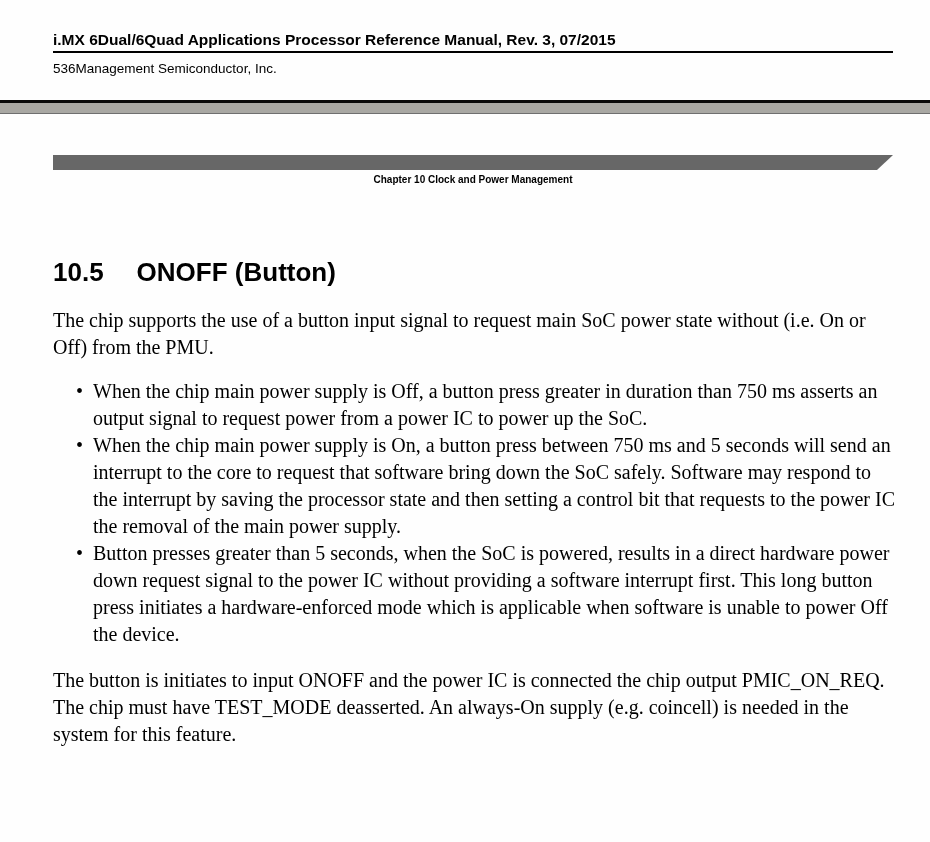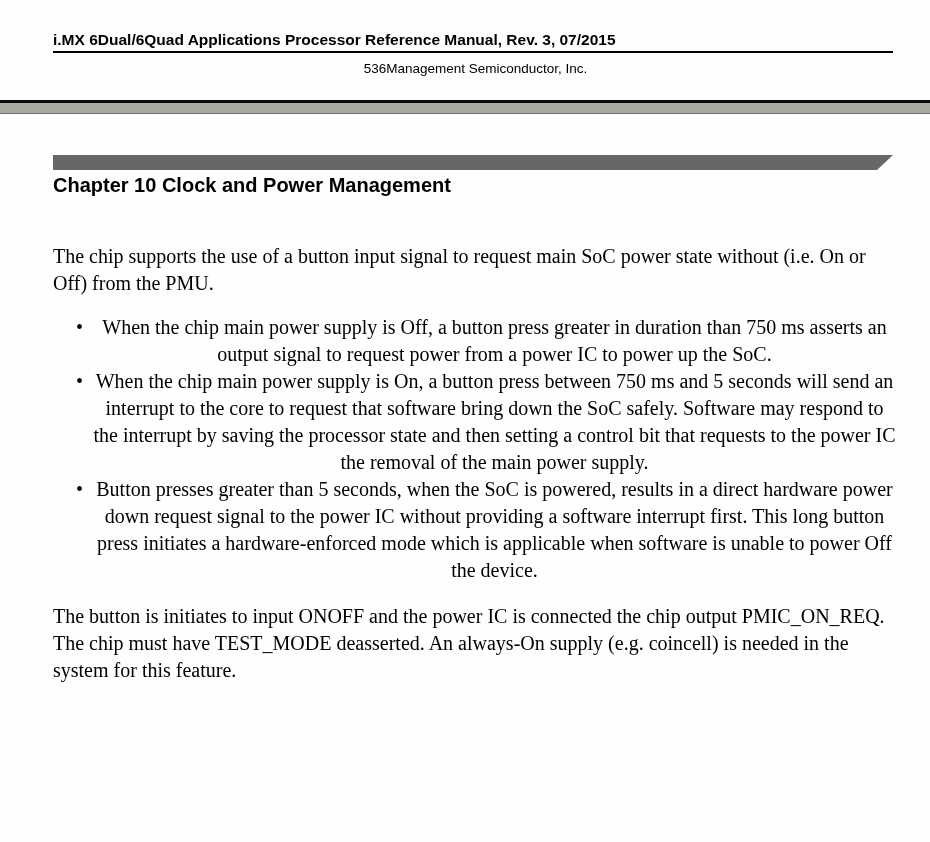--- a/index.html
+++ b/index.html
@@ -36,21 +36,21 @@
     width: 840px;
     height: 0;
     border-top: 2px solid #000000;
   }
   .rh-row {
     position: absolute;
     top: 61px;
     left: 53px;
     width: 845px;
     display: flex;
-    justify-content: center;
+    justify-content: flex-start;
     font-family: "Liberation Sans", sans-serif;
     font-size: 13.5px;
     color: #000000;
   }
 
   
   .divider-band {
     position: absolute;
     top: 100px;
     left: 0;
@@ -69,24 +69,24 @@
     width: 840px;
     height: 15px;
     background: #676767;
     clip-path: polygon(0 0, 100% 0, calc(100% - 16px) 100%, 0 100%);
   }
   .chapter-label {
     position: absolute;
     top: 174px;
     left: 53px;
     width: 840px;
-    text-align: left;
+    text-align: center;
     font-family: "Liberation Sans", sans-serif;
     font-weight: bold;
-    font-size: 20px;
+    font-size: 10px;
     color: #000000;
   }
 
   
   .content {
     position: absolute;
     top: 243px;
     left: 53px;
     width: 843px;
     font-family: "Liberation Serif", serif;
@@ -111,21 +111,20 @@
   }
   .content ul {
     list-style: none;
     margin: 17px 0 19px 0;
     padding: 0;
   }
   .content li {
     position: relative;
     padding-left: 40px;
     margin: 0;
-    text-align: center;
   }
   .content li::before {
     content: "\2022";
     position: absolute;
     left: 23px;
     top: 0;
   }
   .content .closing {
     margin-bottom: 0;
   }
@@ -141,20 +140,23 @@
     <span>536</span>
     <span>Management Semiconductor, Inc.</span>
   </div>
 
   <div class="divider-band"></div>
 
   <div class="chapter-bar"></div>
   <div class="chapter-label">Chapter 10 Clock and Power Management</div>
 
   <div class="content">
+    <h1 class="section-heading">
+      <span class="sec-num">10.5</span><span>ONOFF (Button)</span>
+    </h1>
 
     <p>The chip supports the use of a button input signal to request main SoC power state without (i.e. On or Off) from the PMU.</p>
 
 
     <ul>
       <li>When the chip main power supply is Off, a button press greater in duration than 750 ms asserts an output signal to request power from a power IC to power up the SoC.</li>
       <li>When the chip main power supply is On, a button press between 750 ms and 5 seconds will send an interrupt to the core to request that software bring down the SoC safely. Software may respond to the interrupt by saving the processor state and then setting a control bit that requests to the power IC the removal of the main power supply.</li>
       <li>Button presses greater than 5 seconds, when the SoC is powered, results in a direct hardware power down request signal to the power IC without providing a software interrupt first. This long button press initiates a hardware-enforced mode which is applicable when software is unable to power Off the device.</li>
     </ul>
 

